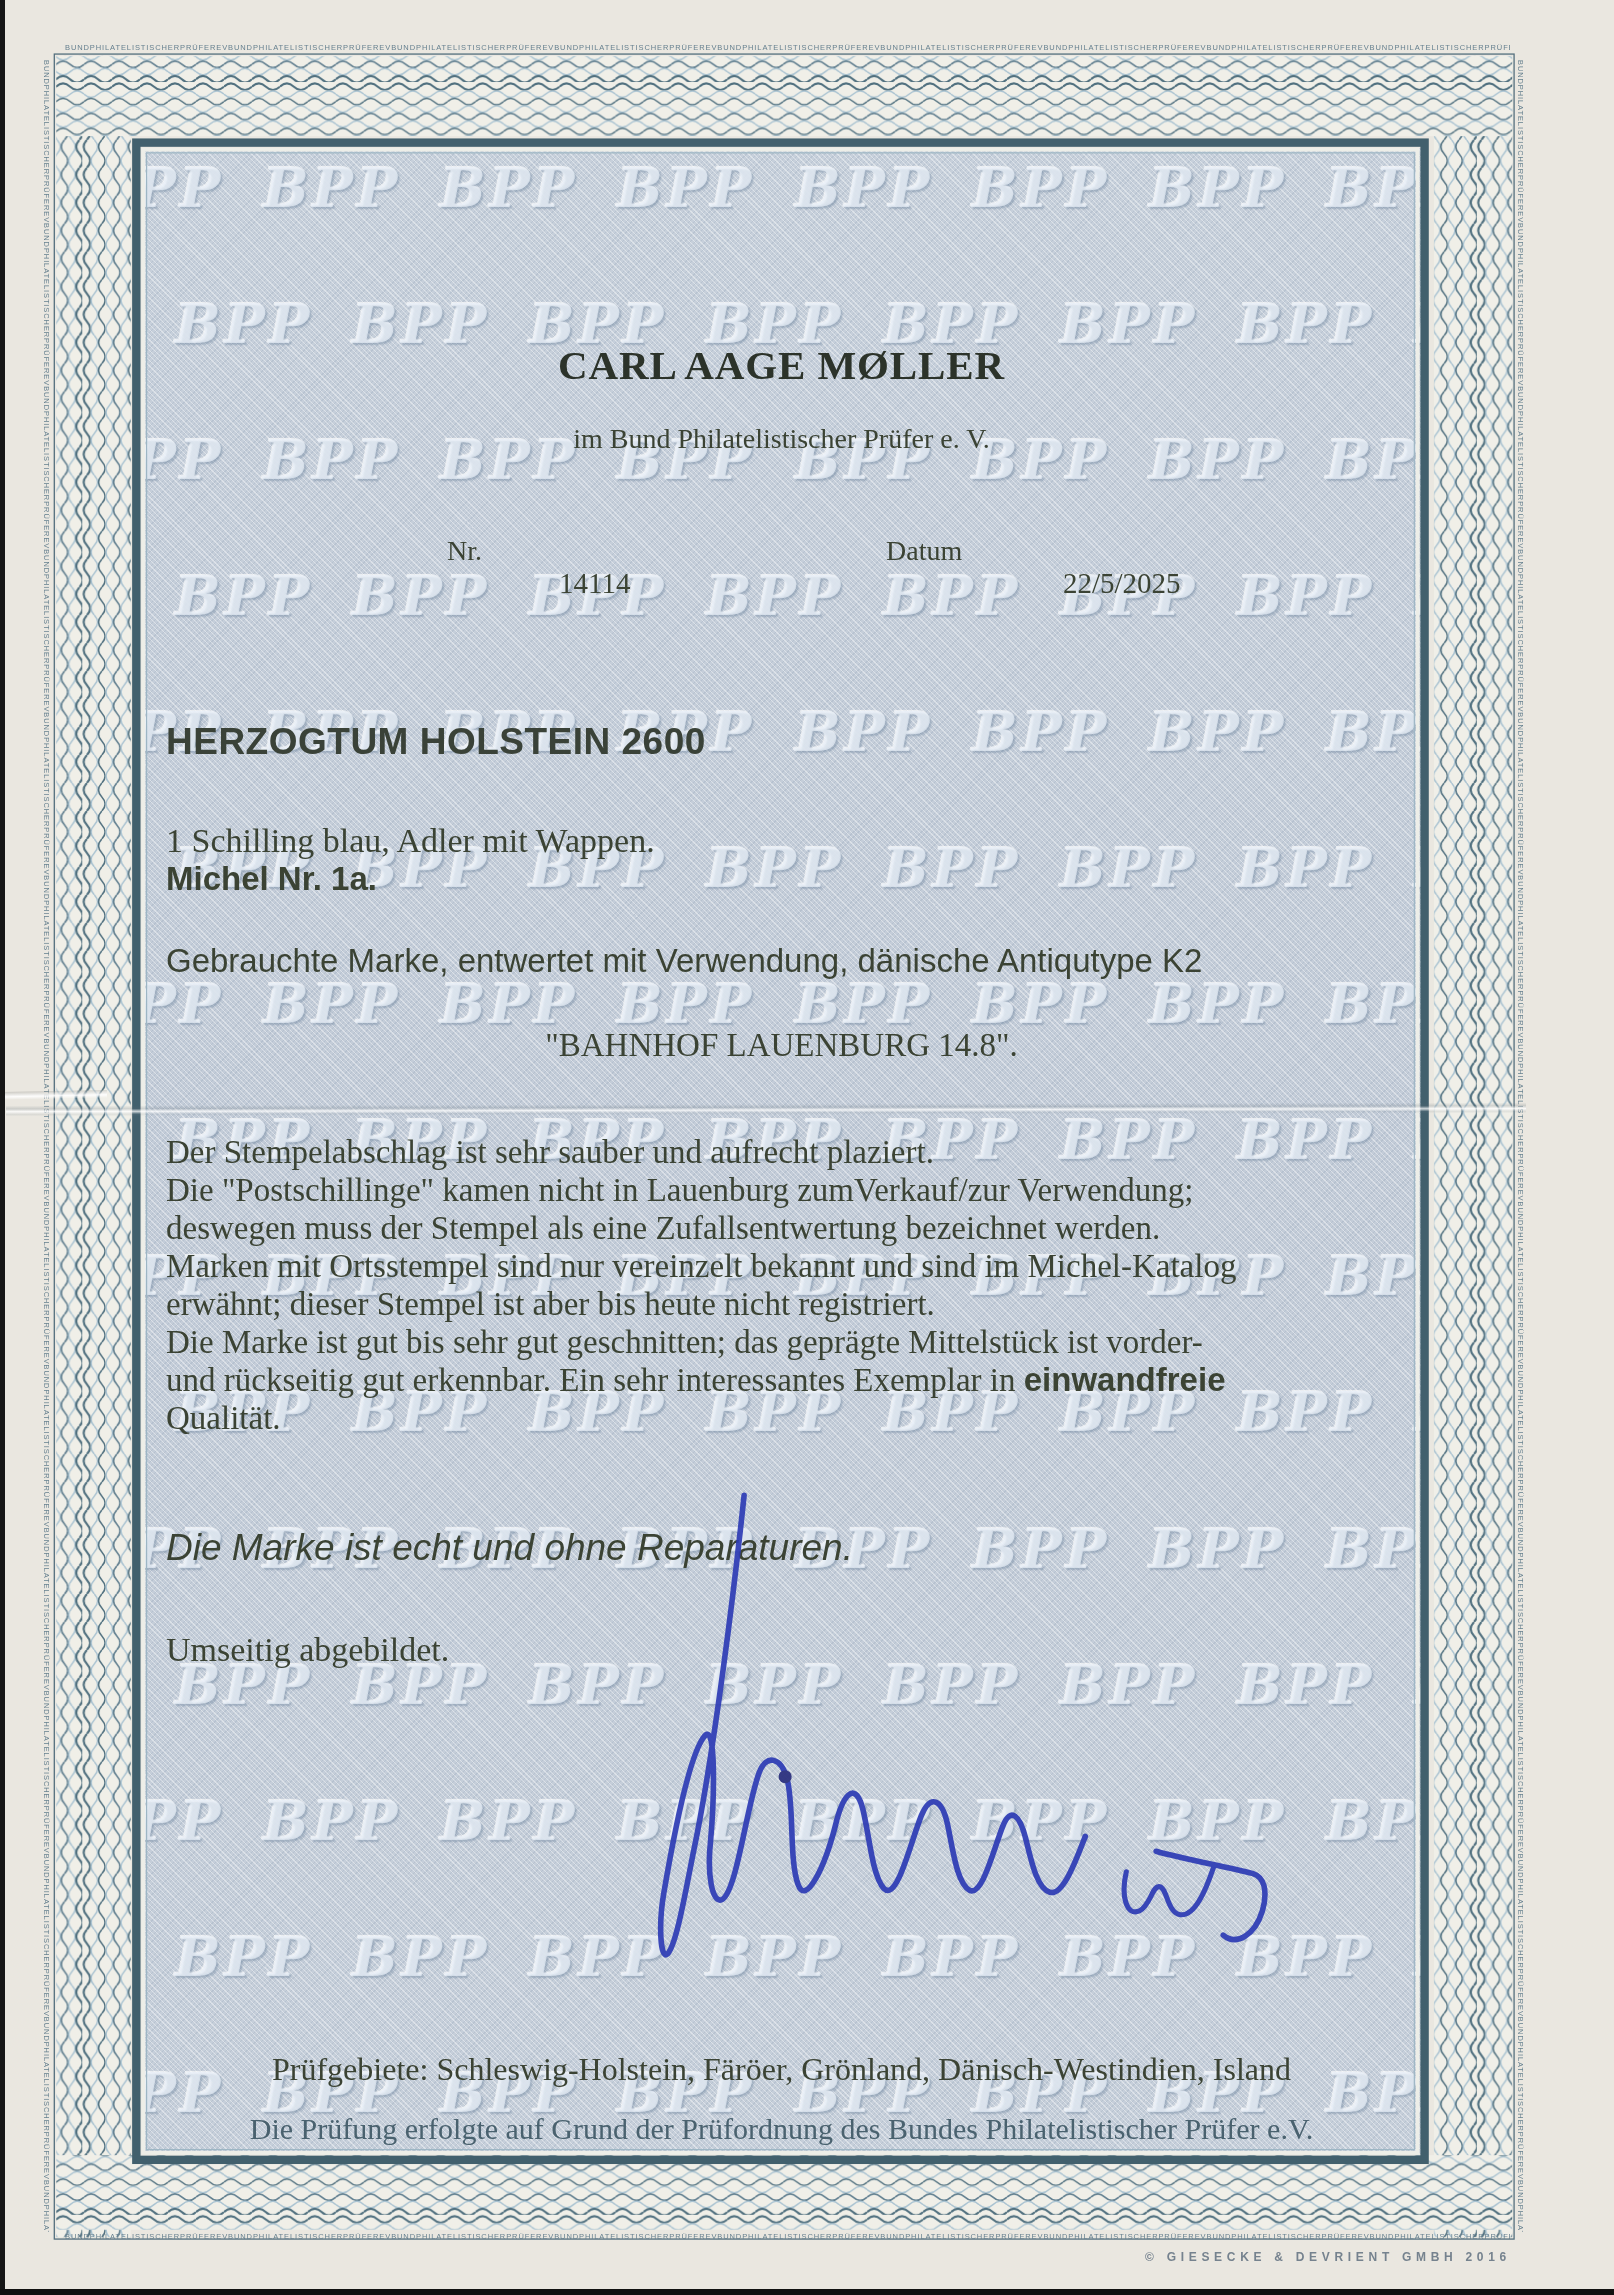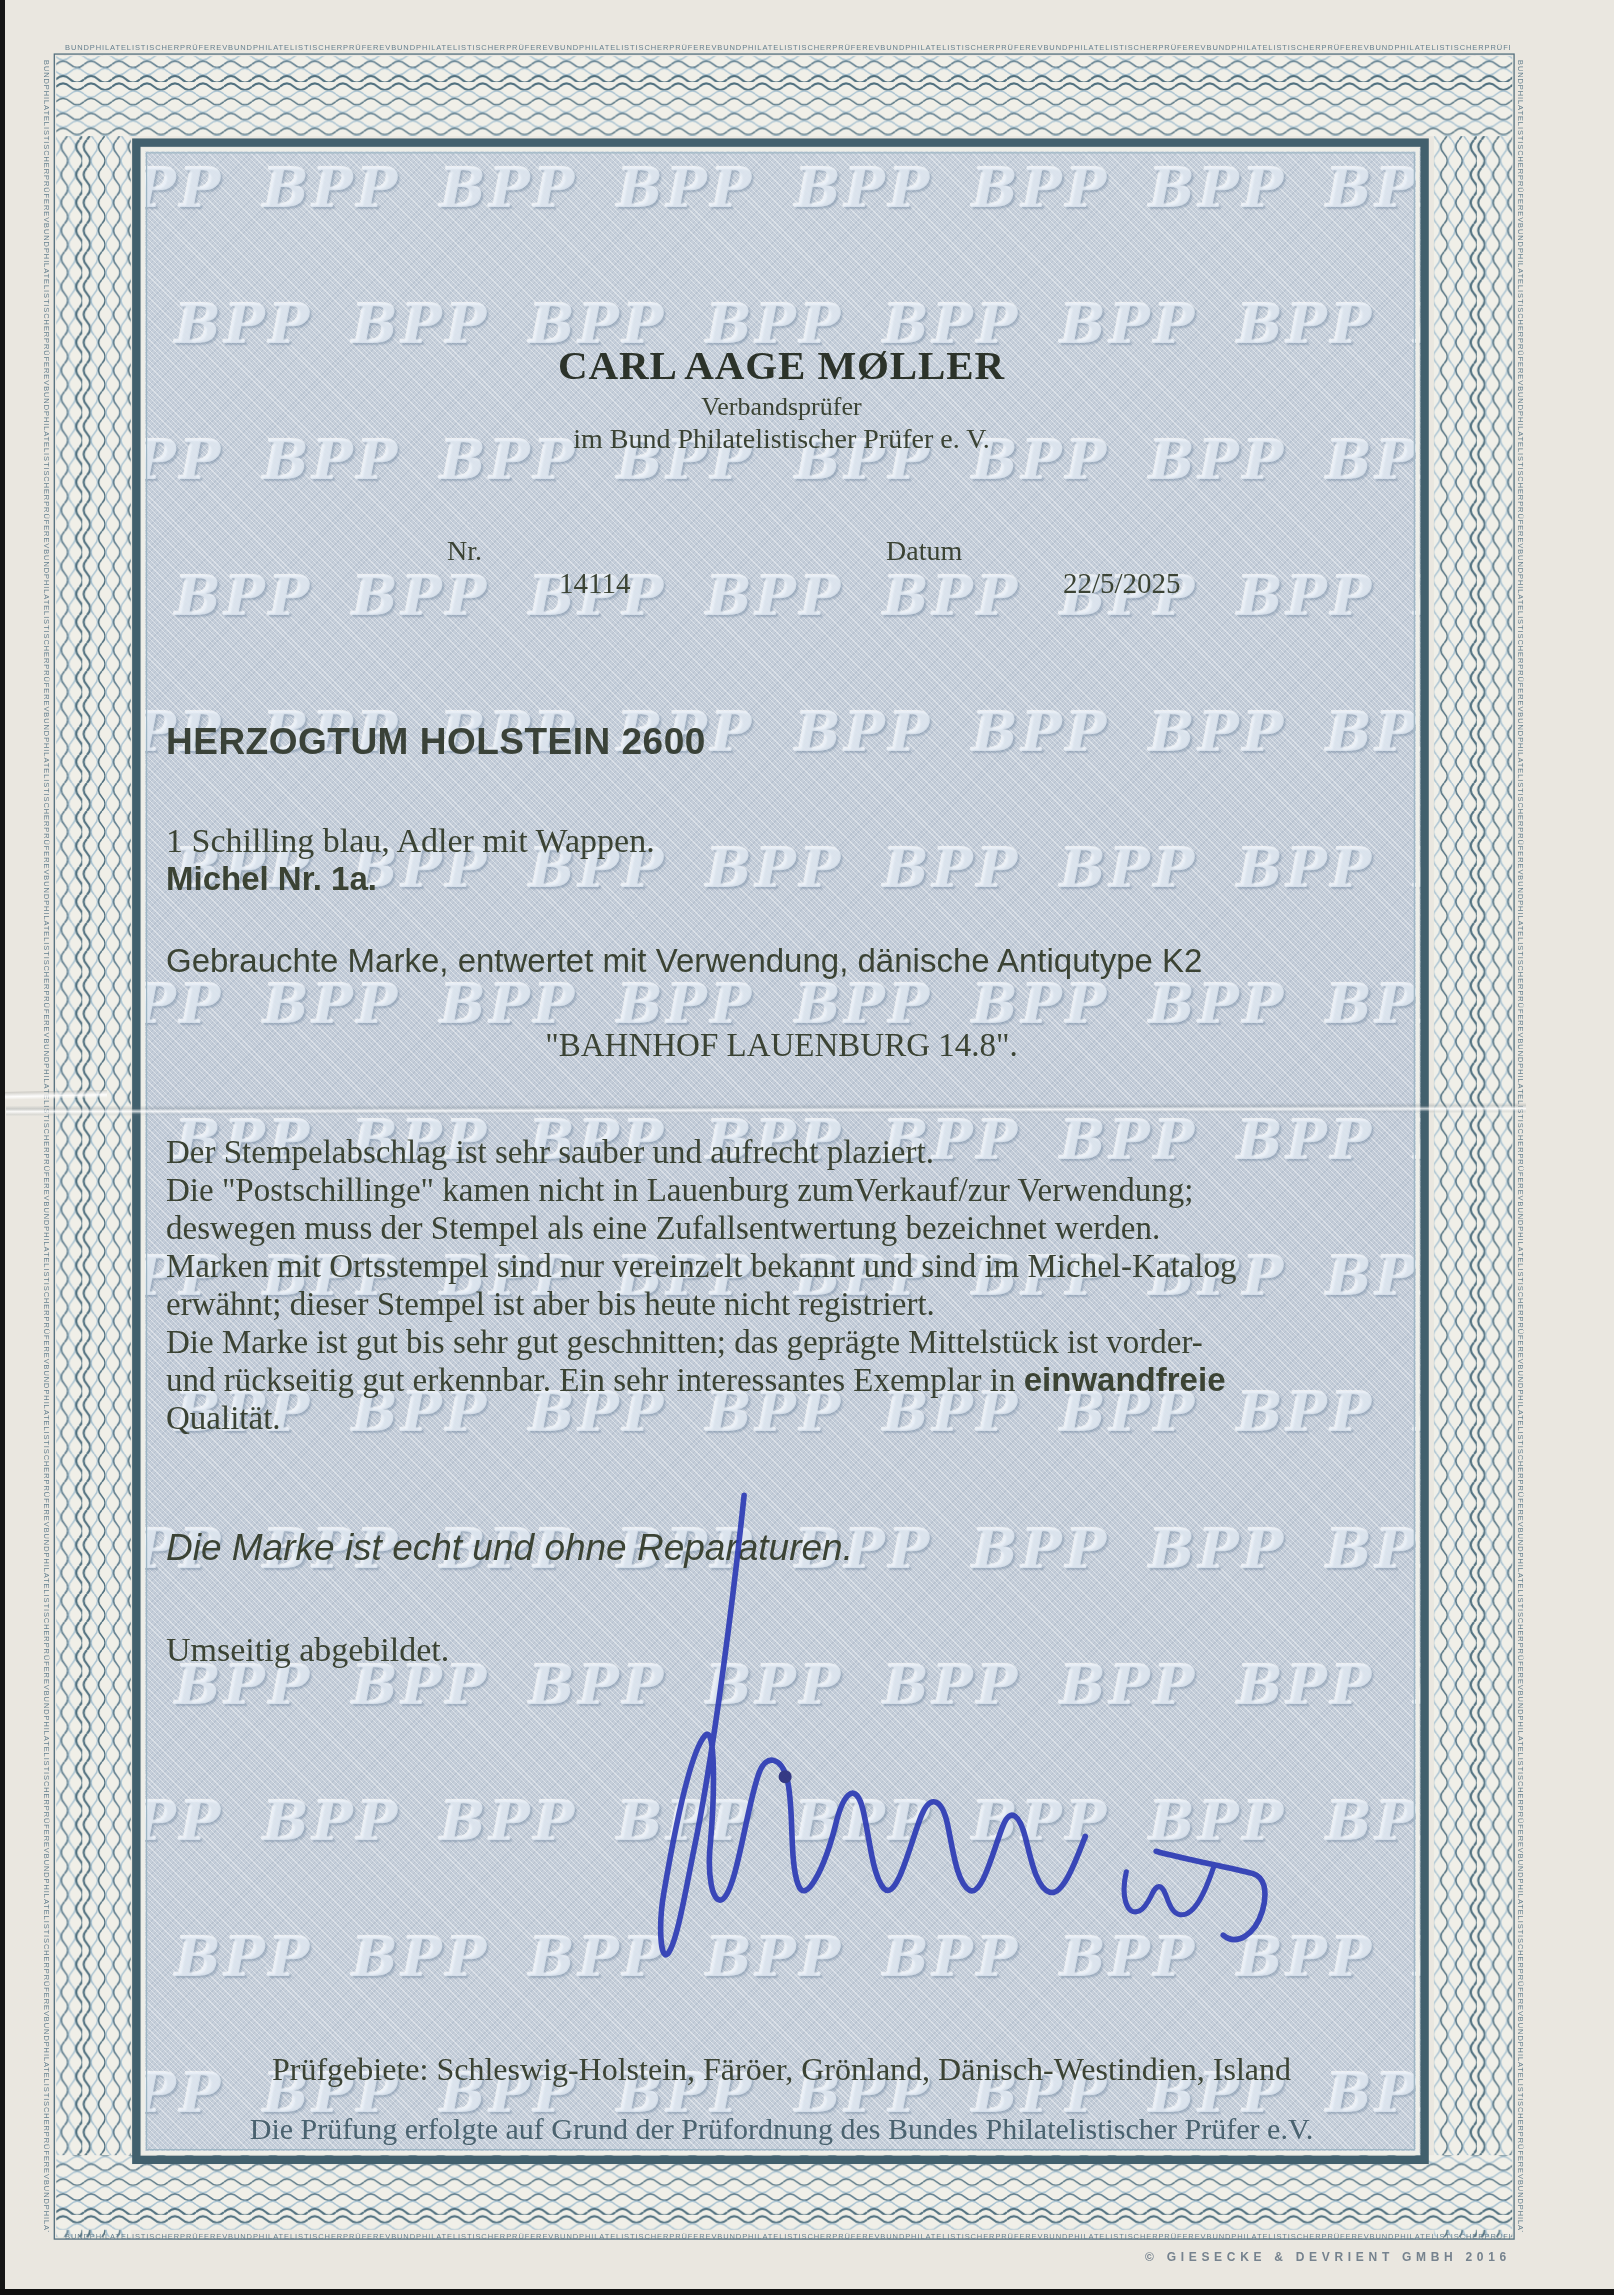--- a/index.html
+++ b/index.html
@@ -247,21 +247,20 @@
         <span class="wm" style="left: 1184px; top: 1913px;">BPP</span>
       </div>
   </div>
 
   <div class="micro" id="mt-top" style="left:65px;top:43px;width:1445px;height:10.3px;">BUNDPHILATELISTISCHERPRÜFEREVBUNDPHILATELISTISCHERPRÜFEREVBUNDPHILATELISTISCHERPRÜFEREVBUNDPHILATELISTISCHERPRÜFEREVBUNDPHILATELISTISCHERPRÜFEREVBUNDPHILATELISTISCHERPRÜFEREVBUNDPHILATELISTISCHERPRÜFEREVBUNDPHILATELISTISCHERPRÜFEREVBUNDPHILATELISTISCHERPRÜFEREVBUNDPHILATELISTISCHERPRÜFEREVBUNDPHILATELISTISCHERPRÜFEREVBUNDPHILATELISTISCHERPRÜFEREVBUNDPHILATELISTISCHERPRÜFEREVBUNDPHILATELISTISCHERPRÜFEREV</div>
   <div class="micro" id="mt-bottom" style="left:65px;top:2232px;width:1445px;height:10.3px;">BUNDPHILATELISTISCHERPRÜFEREVBUNDPHILATELISTISCHERPRÜFEREVBUNDPHILATELISTISCHERPRÜFEREVBUNDPHILATELISTISCHERPRÜFEREVBUNDPHILATELISTISCHERPRÜFEREVBUNDPHILATELISTISCHERPRÜFEREVBUNDPHILATELISTISCHERPRÜFEREVBUNDPHILATELISTISCHERPRÜFEREVBUNDPHILATELISTISCHERPRÜFEREVBUNDPHILATELISTISCHERPRÜFEREVBUNDPHILATELISTISCHERPRÜFEREVBUNDPHILATELISTISCHERPRÜFEREVBUNDPHILATELISTISCHERPRÜFEREVBUNDPHILATELISTISCHERPRÜFEREV</div>
   <div class="micro v" id="mt-left" style="left:42px;top:60px;">BUNDPHILATELISTISCHERPRÜFEREVBUNDPHILATELISTISCHERPRÜFEREVBUNDPHILATELISTISCHERPRÜFEREVBUNDPHILATELISTISCHERPRÜFEREVBUNDPHILATELISTISCHERPRÜFEREVBUNDPHILATELISTISCHERPRÜFEREVBUNDPHILATELISTISCHERPRÜFEREVBUNDPHILATELISTISCHERPRÜFEREVBUNDPHILATELISTISCHERPRÜFEREVBUNDPHILATELISTISCHERPRÜFEREVBUNDPHILATELISTISCHERPRÜFEREVBUNDPHILATELISTISCHERPRÜFEREVBUNDPHILATELISTISCHERPRÜFEREVBUNDPHILATELISTISCHERPRÜFEREV</div>
   <div class="micro v" id="mt-right" style="left:1516px;top:60px;">BUNDPHILATELISTISCHERPRÜFEREVBUNDPHILATELISTISCHERPRÜFEREVBUNDPHILATELISTISCHERPRÜFEREVBUNDPHILATELISTISCHERPRÜFEREVBUNDPHILATELISTISCHERPRÜFEREVBUNDPHILATELISTISCHERPRÜFEREVBUNDPHILATELISTISCHERPRÜFEREVBUNDPHILATELISTISCHERPRÜFEREVBUNDPHILATELISTISCHERPRÜFEREVBUNDPHILATELISTISCHERPRÜFEREVBUNDPHILATELISTISCHERPRÜFEREVBUNDPHILATELISTISCHERPRÜFEREVBUNDPHILATELISTISCHERPRÜFEREVBUNDPHILATELISTISCHERPRÜFEREV</div>
 
   <div class="txt centered examiner">CARL AAGE MØLLER</div>
-  <div class="txt centered role">Verbandsprüfer</div>
   <div class="txt centered assoc">im Bund Philatelistischer Prüfer e. V.</div>
 
   <div class="txt lbl" style="left:447px;top:535px;">Nr.</div>
   <div class="txt val" style="left:559px;top:567px;">14114</div>
   <div class="txt lbl" style="left:886px;top:535px;">Datum</div>
   <div class="txt val" style="left:1063px;top:567px;text-align:right;">22/5/2025</div>
 
   <div class="txt heading">HERZOGTUM HOLSTEIN 2600</div>
   <div class="txt stampline">1 Schilling blau, Adler mit Wappen.</div>
   <div class="txt michel">Michel Nr. 1a.</div>

